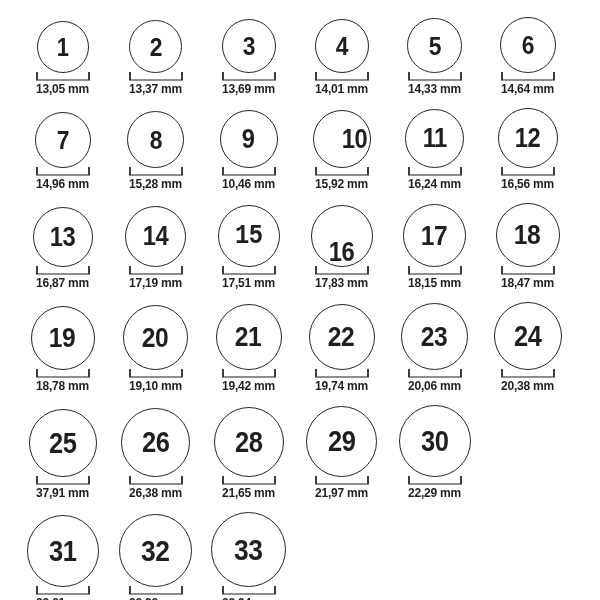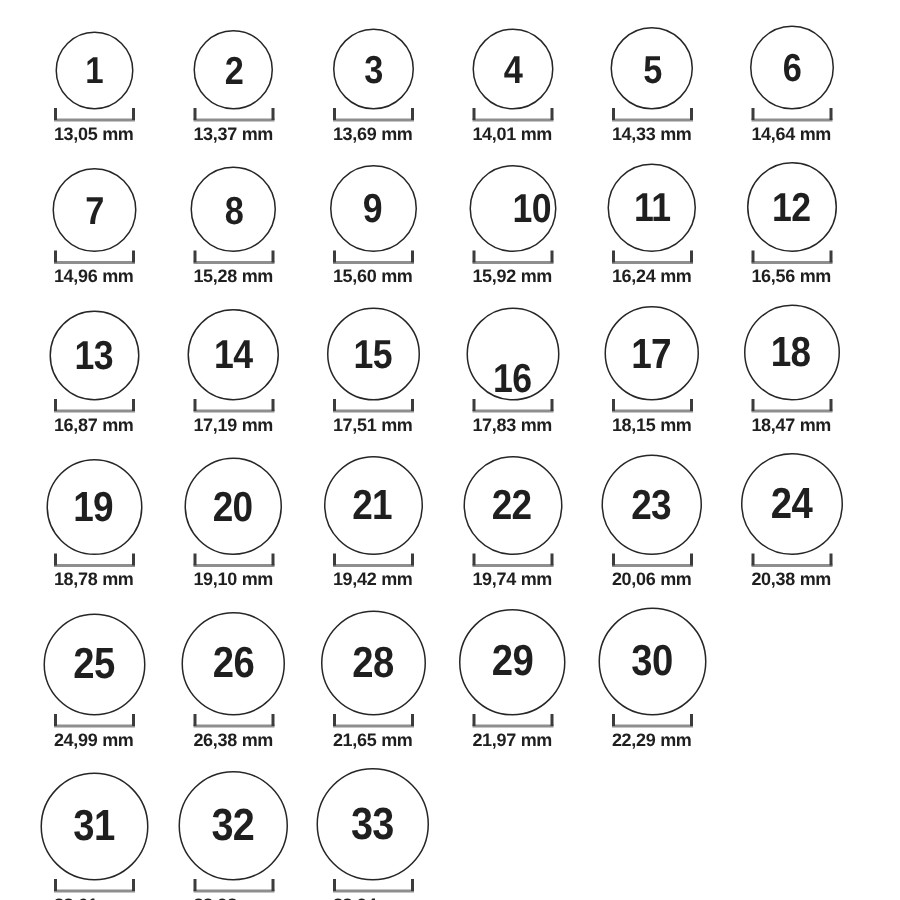--- a/index.html
+++ b/index.html
@@ -163,21 +163,21 @@
     <div class="dia-label">15,28 mm</div>
   </div>
         <div class="cell">
     <div class="circle" style="width: 58px; height: 58px;">
       <span class="num" style="font-size: 27px;">9</span>
     </div>
     <div class="measure">
       <span class="tick left"></span>
       <span class="tick right"></span>
     </div>
-    <div class="dia-label">15,60 mm</div>
+    <div class="dia-label">10,46 mm</div>
   </div>
         <div class="cell">
     <div class="circle" style="width: 58px; height: 58px; justify-content: flex-end;">
       <span class="num" style="font-size: 27px;">10</span>
     </div>
     <div class="measure">
       <span class="tick left"></span>
       <span class="tick right"></span>
     </div>
     <div class="dia-label">15,92 mm</div>
@@ -218,21 +218,21 @@
     <div class="circle" style="width: 61px; height: 61px;">
       <span class="num" style="font-size: 27px;">14</span>
     </div>
     <div class="measure">
       <span class="tick left"></span>
       <span class="tick right"></span>
     </div>
     <div class="dia-label">17,19 mm</div>
   </div>
         <div class="cell">
-    <div class="circle" style="width: 62px; height: 62px;">
+    <div class="circle" style="width: 62px; height: 62px; font-family: Liberation Mono, monospace;">
       <span class="num" style="font-size: 27px;">15</span>
     </div>
     <div class="measure">
       <span class="tick left"></span>
       <span class="tick right"></span>
     </div>
     <div class="dia-label">17,51 mm</div>
   </div>
         <div class="cell">
     <div class="circle" style="width: 62px; height: 62px; align-items: flex-end;">
@@ -329,21 +329,21 @@
       </div>
       <div class="row">
         <div class="cell">
     <div class="circle" style="width: 68px; height: 68px;">
       <span class="num" style="font-size: 29px;">25</span>
     </div>
     <div class="measure">
       <span class="tick left"></span>
       <span class="tick right"></span>
     </div>
-    <div class="dia-label">24,99 mm</div>
+    <div class="dia-label">37,91 mm</div>
   </div>
         <div class="cell">
     <div class="circle" style="width: 69px; height: 69px;">
       <span class="num" style="font-size: 29px;">26</span>
     </div>
     <div class="measure">
       <span class="tick left"></span>
       <span class="tick right"></span>
     </div>
     <div class="dia-label">26,38 mm</div>

